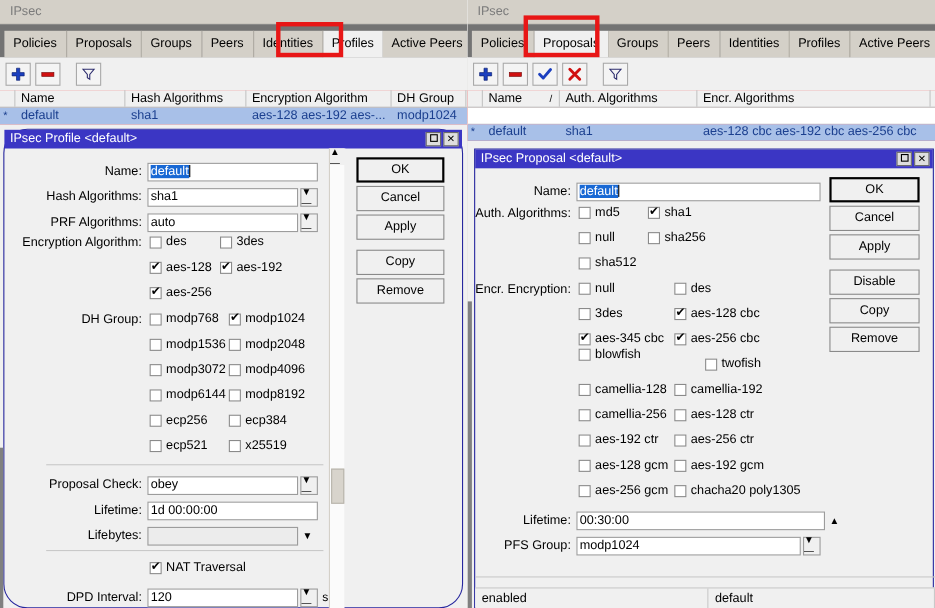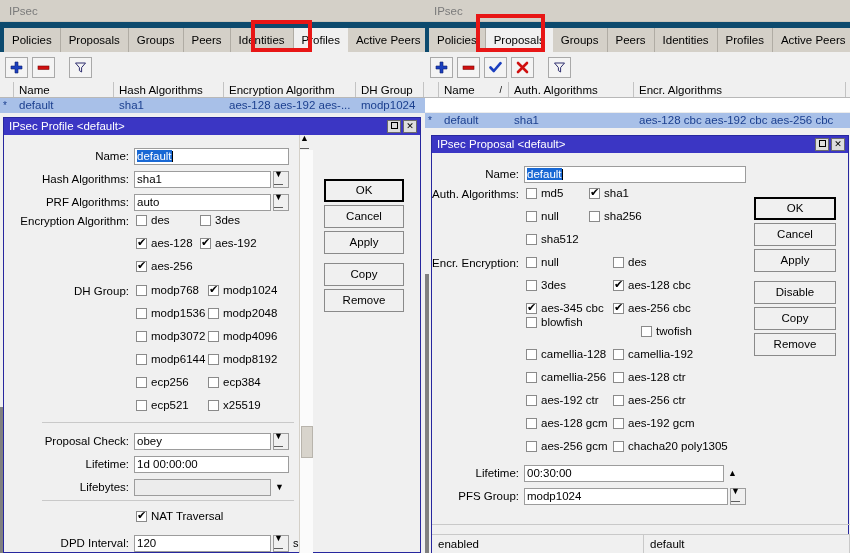--- a/index.html
+++ b/index.html
@@ -21,21 +21,21 @@
 
   .win-title {
     height: 22px; background: #d4d0c8; color: #7b7b7b;
     font-size: 11.5px; line-height: 22px; padding-left: 9px;
     border-bottom: 1px solid #c8c4bc;
   }
   #panel-right .win-title { background: #d4d0c8; }
 
   
   .tabstrip {
-    position: relative; height: 30px; background: #0c4a6e;
+    position: relative; height: 30px; background: #737373;
     display: flex; align-items: flex-end; padding-left: 4px;
   }
   .tab {
     height: 24px; line-height: 24px; padding: 0 8px;
     font-size: 11.5px; color: #000; background: #d4d0c8;
     border-right: 1px solid #b0aca4;
     white-space: nowrap;
   }
   .tab.active { background: #f0f0f0; border-right: none; }
   .hl-box {
@@ -114,21 +114,21 @@
   }
 
   .sep { position: absolute; height: 1px; background: #c9c9c9; }
 
   
   .sidebtns { position: absolute; display: flex; flex-direction: column; }
   .sbtn {
     border: 1px solid #8a8a8a; background: #f0f0f0; text-align: center;
     font-size: 11.5px; line-height: 21px; height: 23px; margin-bottom: 3px;
   }
-  .sbtn.primary { border: 2px solid #000; line-height: 19px; margin-top: 36px; }
+  .sbtn.primary { border: 2px solid #000; line-height: 19px; }
   .sbtn.spacer { margin-bottom: 9px; }
 
   
   .vscroll {
     position: absolute; width: 14px; background: #f0f0f0;
     border-left: 1px solid #d4d0c8;
   }
   .vscroll .thumbtop {
     position:absolute; top:0; left:0; width:14px; height:15px;
     background:#f0f0f0; display:flex; align-items:center; justify-content:center;
@@ -196,21 +196,21 @@
       </div>
       <div class="row sel">
         <div class="flagcol">*</div>
         <div style="width:100px">default</div>
         <div style="width:110px">sha1</div>
         <div style="width:132px">aes-128 aes-192 aes-...</div>
         <div style="width:68px">modp1024</div>
       </div>
     </div>
 
-    <div class="dialog" style="left:3px; top:117px; width:418px; height:436px;">
+    <div class="dialog" style="left:3px; top:117px; width:418px; height:436px;border-radius:22px;">
       <div class="dlg-title">
         <span class="t">IPsec Profile &lt;default&gt;</span>
         <span class="dlg-btns">
           <span class="sysbtn"><span class="sq"></span></span>
           <span class="sysbtn">✕</span>
         </span>
       </div>
 
       <div class="dlg-body" style="height:418px;">
 
@@ -532,21 +532,21 @@
           <span class="box"></span>
             <span>aes-256 gcm</span>
         </div>
         <div class="cb" style="left:181px; top:287px;">
           <span class="box"></span>
             <span>chacha20 poly1305</span>
         </div>
 
         <div class="frow" style="position:absolute; left:0; top:310px;">
           <div class="flabel" style="width:92px">Lifetime:</div>
-          <div class="field" style="width:200px">00:30:00</div>
+          <div class="field" style="width:226px">00:30:00</div>
           <div class="arrowonly">▲</div>
         </div>
 
         <div class="frow" style="position:absolute; left:0; top:333px;">
           <div class="flabel" style="width:92px">PFS Group:</div>
           <div class="field" style="width:204px">modp1024</div>
           <div class="spin">▼—</div>
         </div>
 
         <div class="sep" style="left:0; top:371px; width:418px;"></div>

